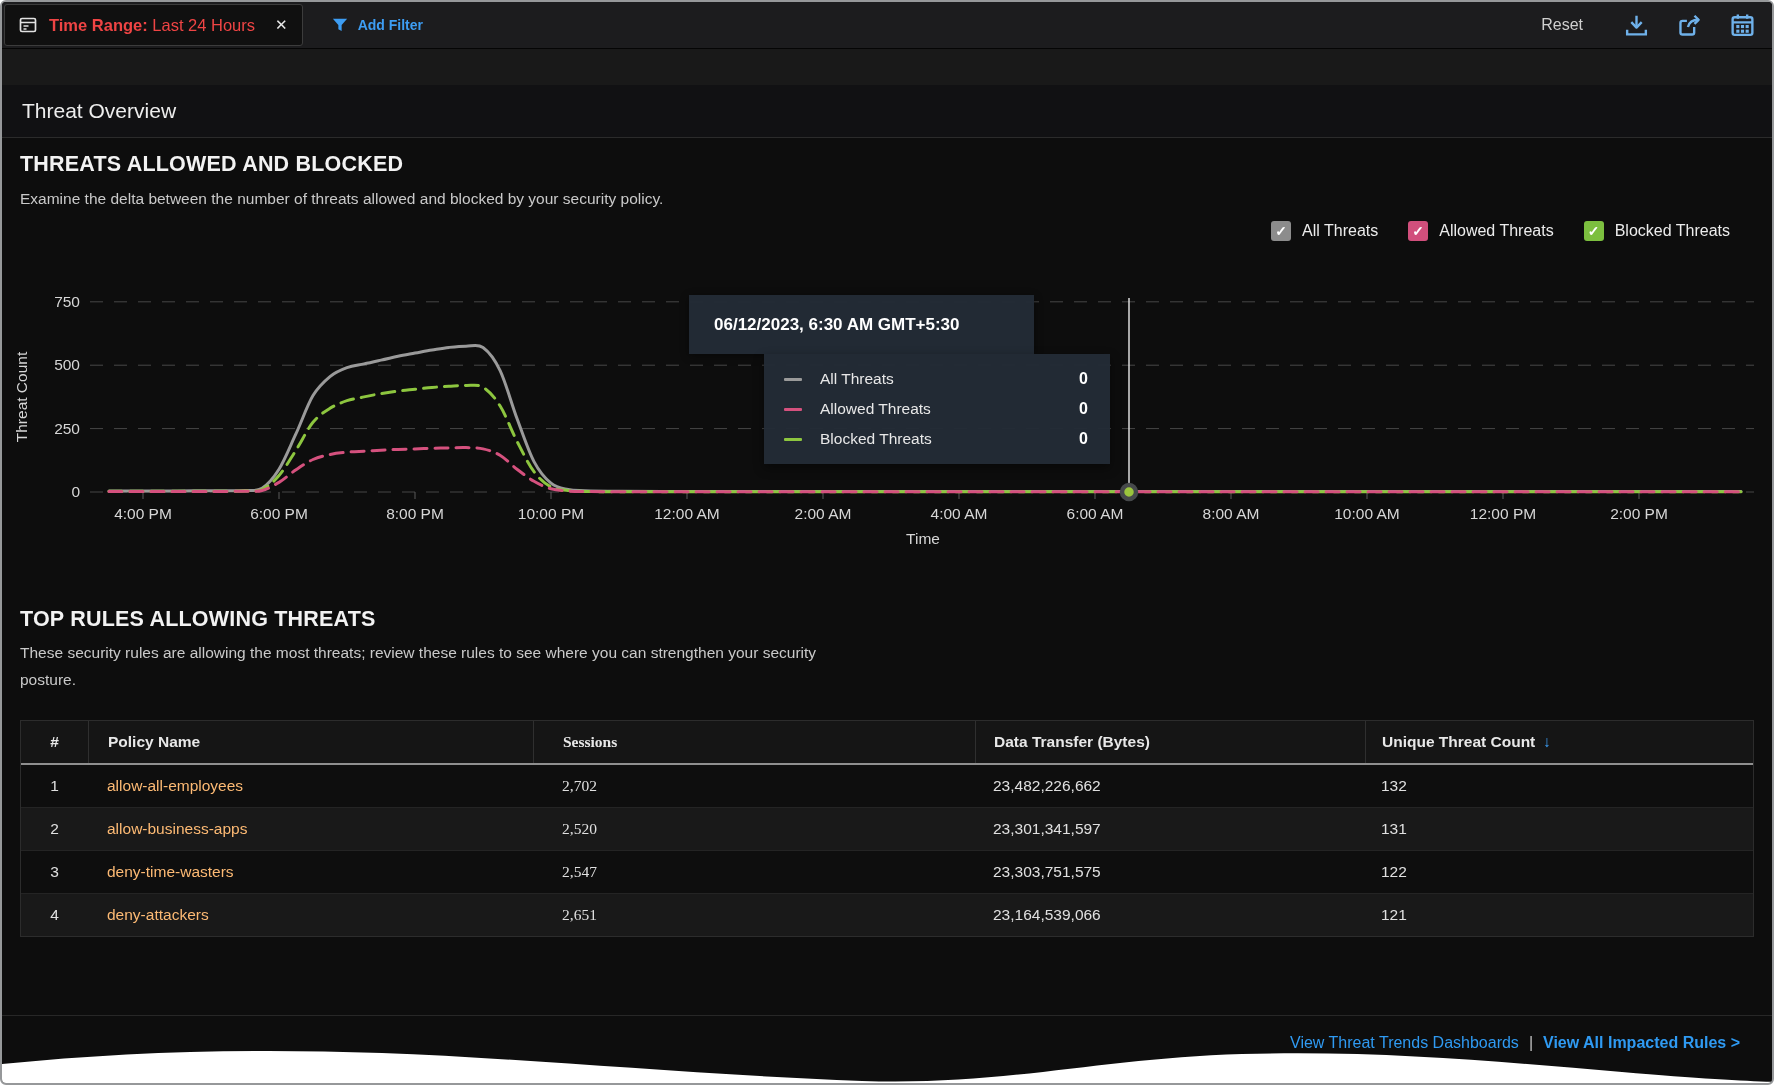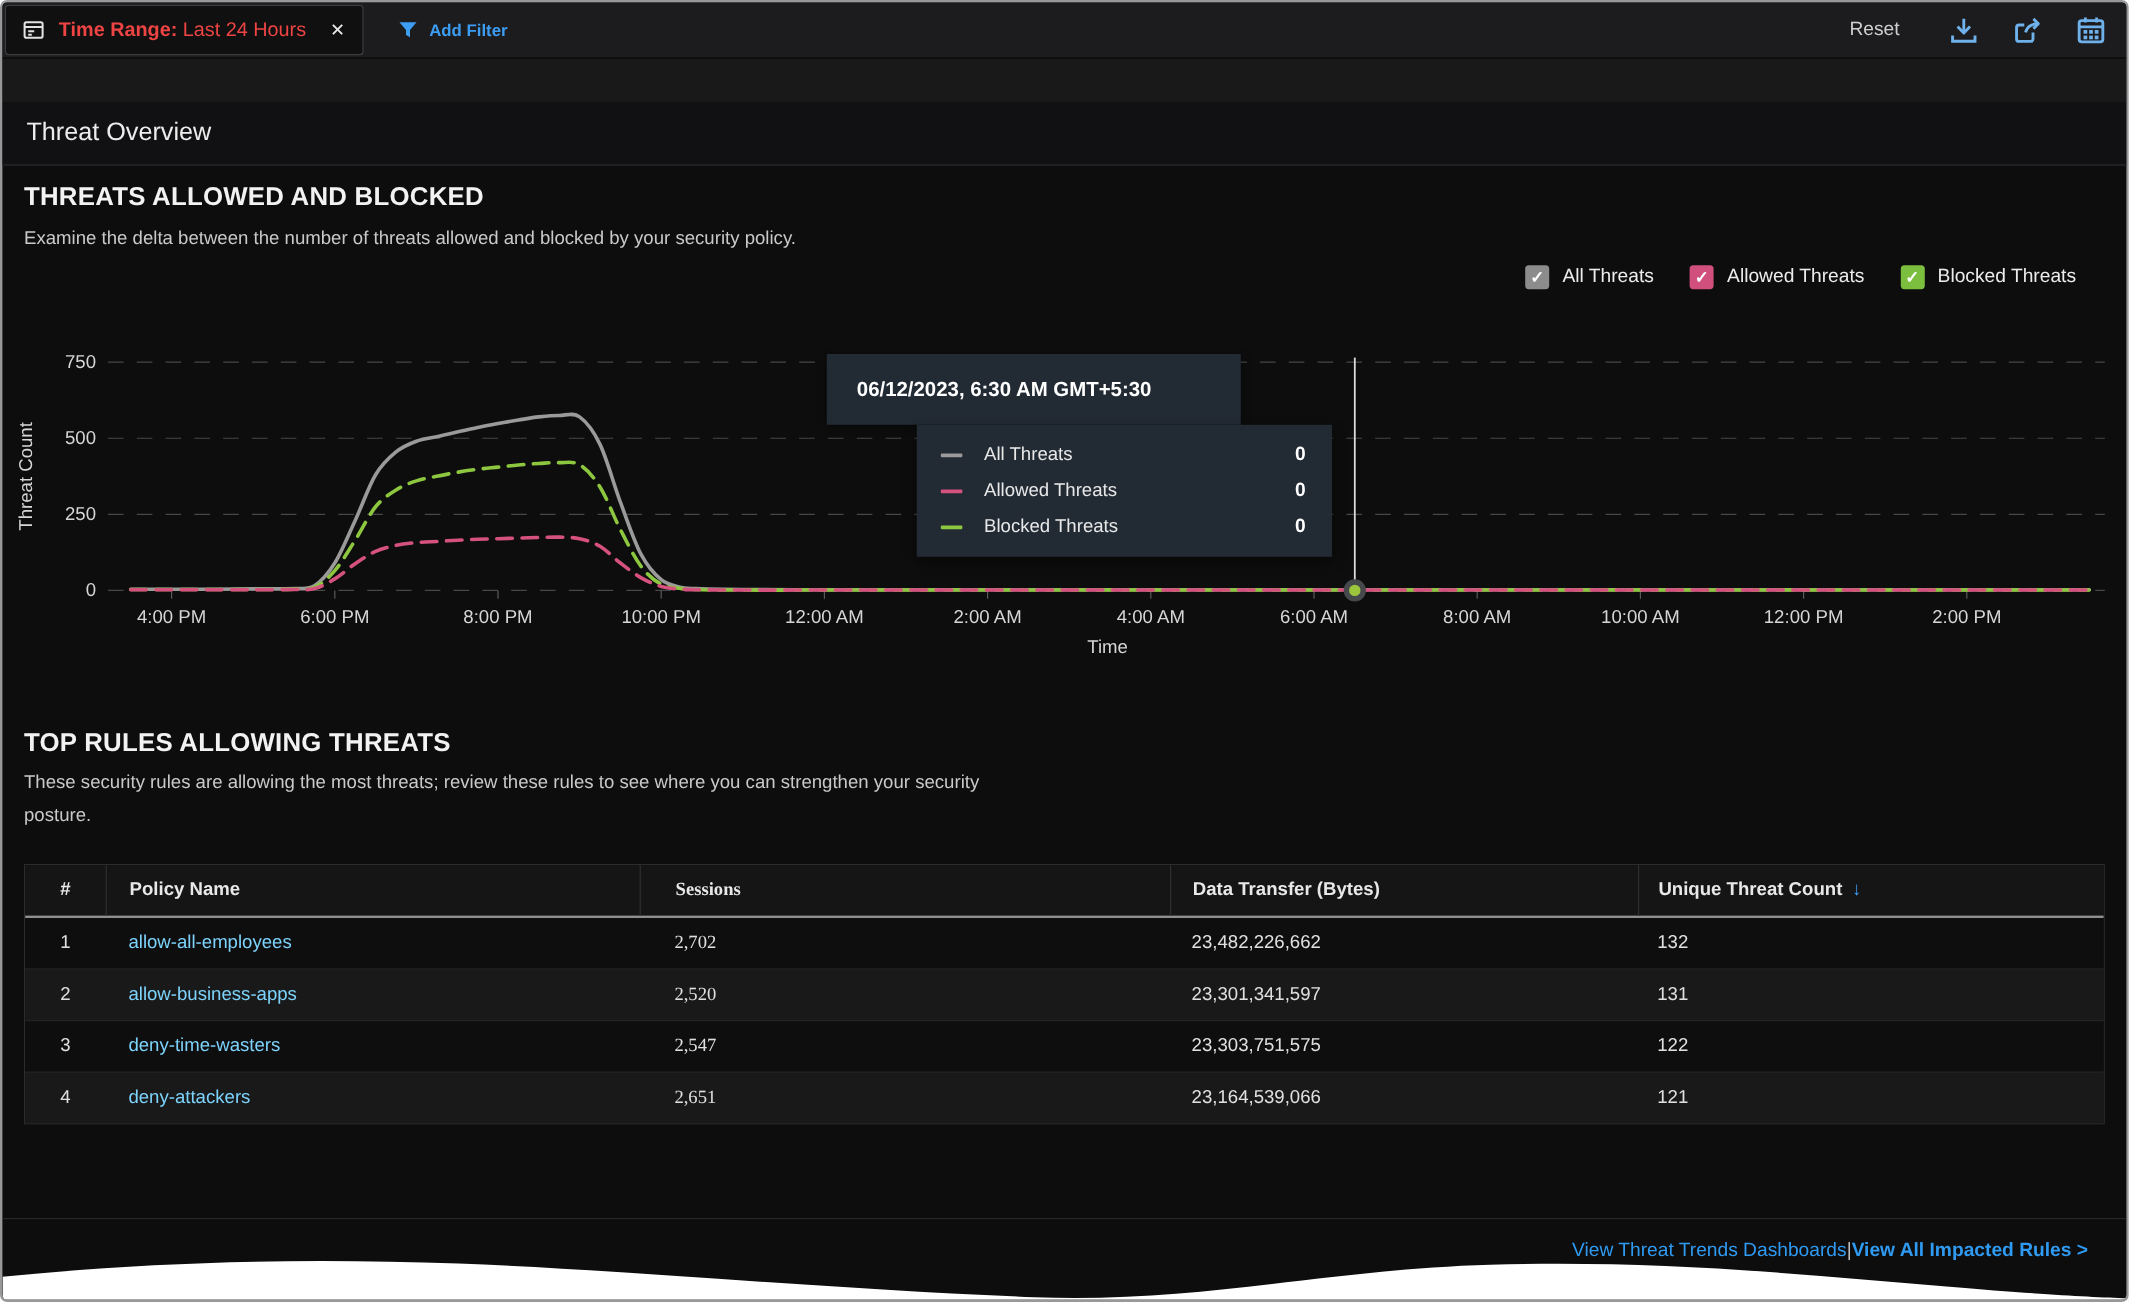--- a/index.html
+++ b/index.html
@@ -57,25 +57,25 @@
   .trow{display:flex;height:42px;align-items:center;font-size:15.5px;color:#e0e0e0;}
   .trow + .trow{border-top:1px solid #242424;}
   .trow:nth-child(odd){background:#0e0e0e;}
   .trow:nth-child(even){background:#191919;}
   .tcell{box-sizing:border-box;}
   .col-rank{width:67px;justify-content:center;text-align:center;}
   .col-policy{width:445px;padding-left:19px;}
   .col-sessions{width:442px;padding-left:29px;font-family:Liberation Serif, serif;}
   .col-bytes{width:390px;padding-left:18px;}
   .col-count{flex:1;padding-left:16px;}
-  .policy-link{color:#7dd3fc;text-decoration:none;cursor:pointer;}
+  .policy-link{color:#fdba74;text-decoration:none;cursor:pointer;}
   .sort-arrow{color:#3d9df3;margin-left:8px;font-weight:bold;cursor:pointer;}
   
   .footer-sep{position:absolute;top:1013px;left:0;right:0;border-top:1px solid #272727;}
-  .footer{position:absolute;top:1032px;right:32px;font-size:16px;display:flex;align-items:center;gap:0;}
+  .footer{position:absolute;top:1032px;right:32px;font-size:16px;display:flex;align-items:center;gap:10px;}
   .footer a{color:#2f9af2;text-decoration:none;cursor:pointer;}
   .footer .bold{font-weight:bold;}
   .footer .sep{color:#c0c0c0;}
   .wave{position:absolute;left:0;top:0;width:1774px;height:1085px;pointer-events:none;}
 </style>
 </head>
 <body>
 
 <div class="page">
 

